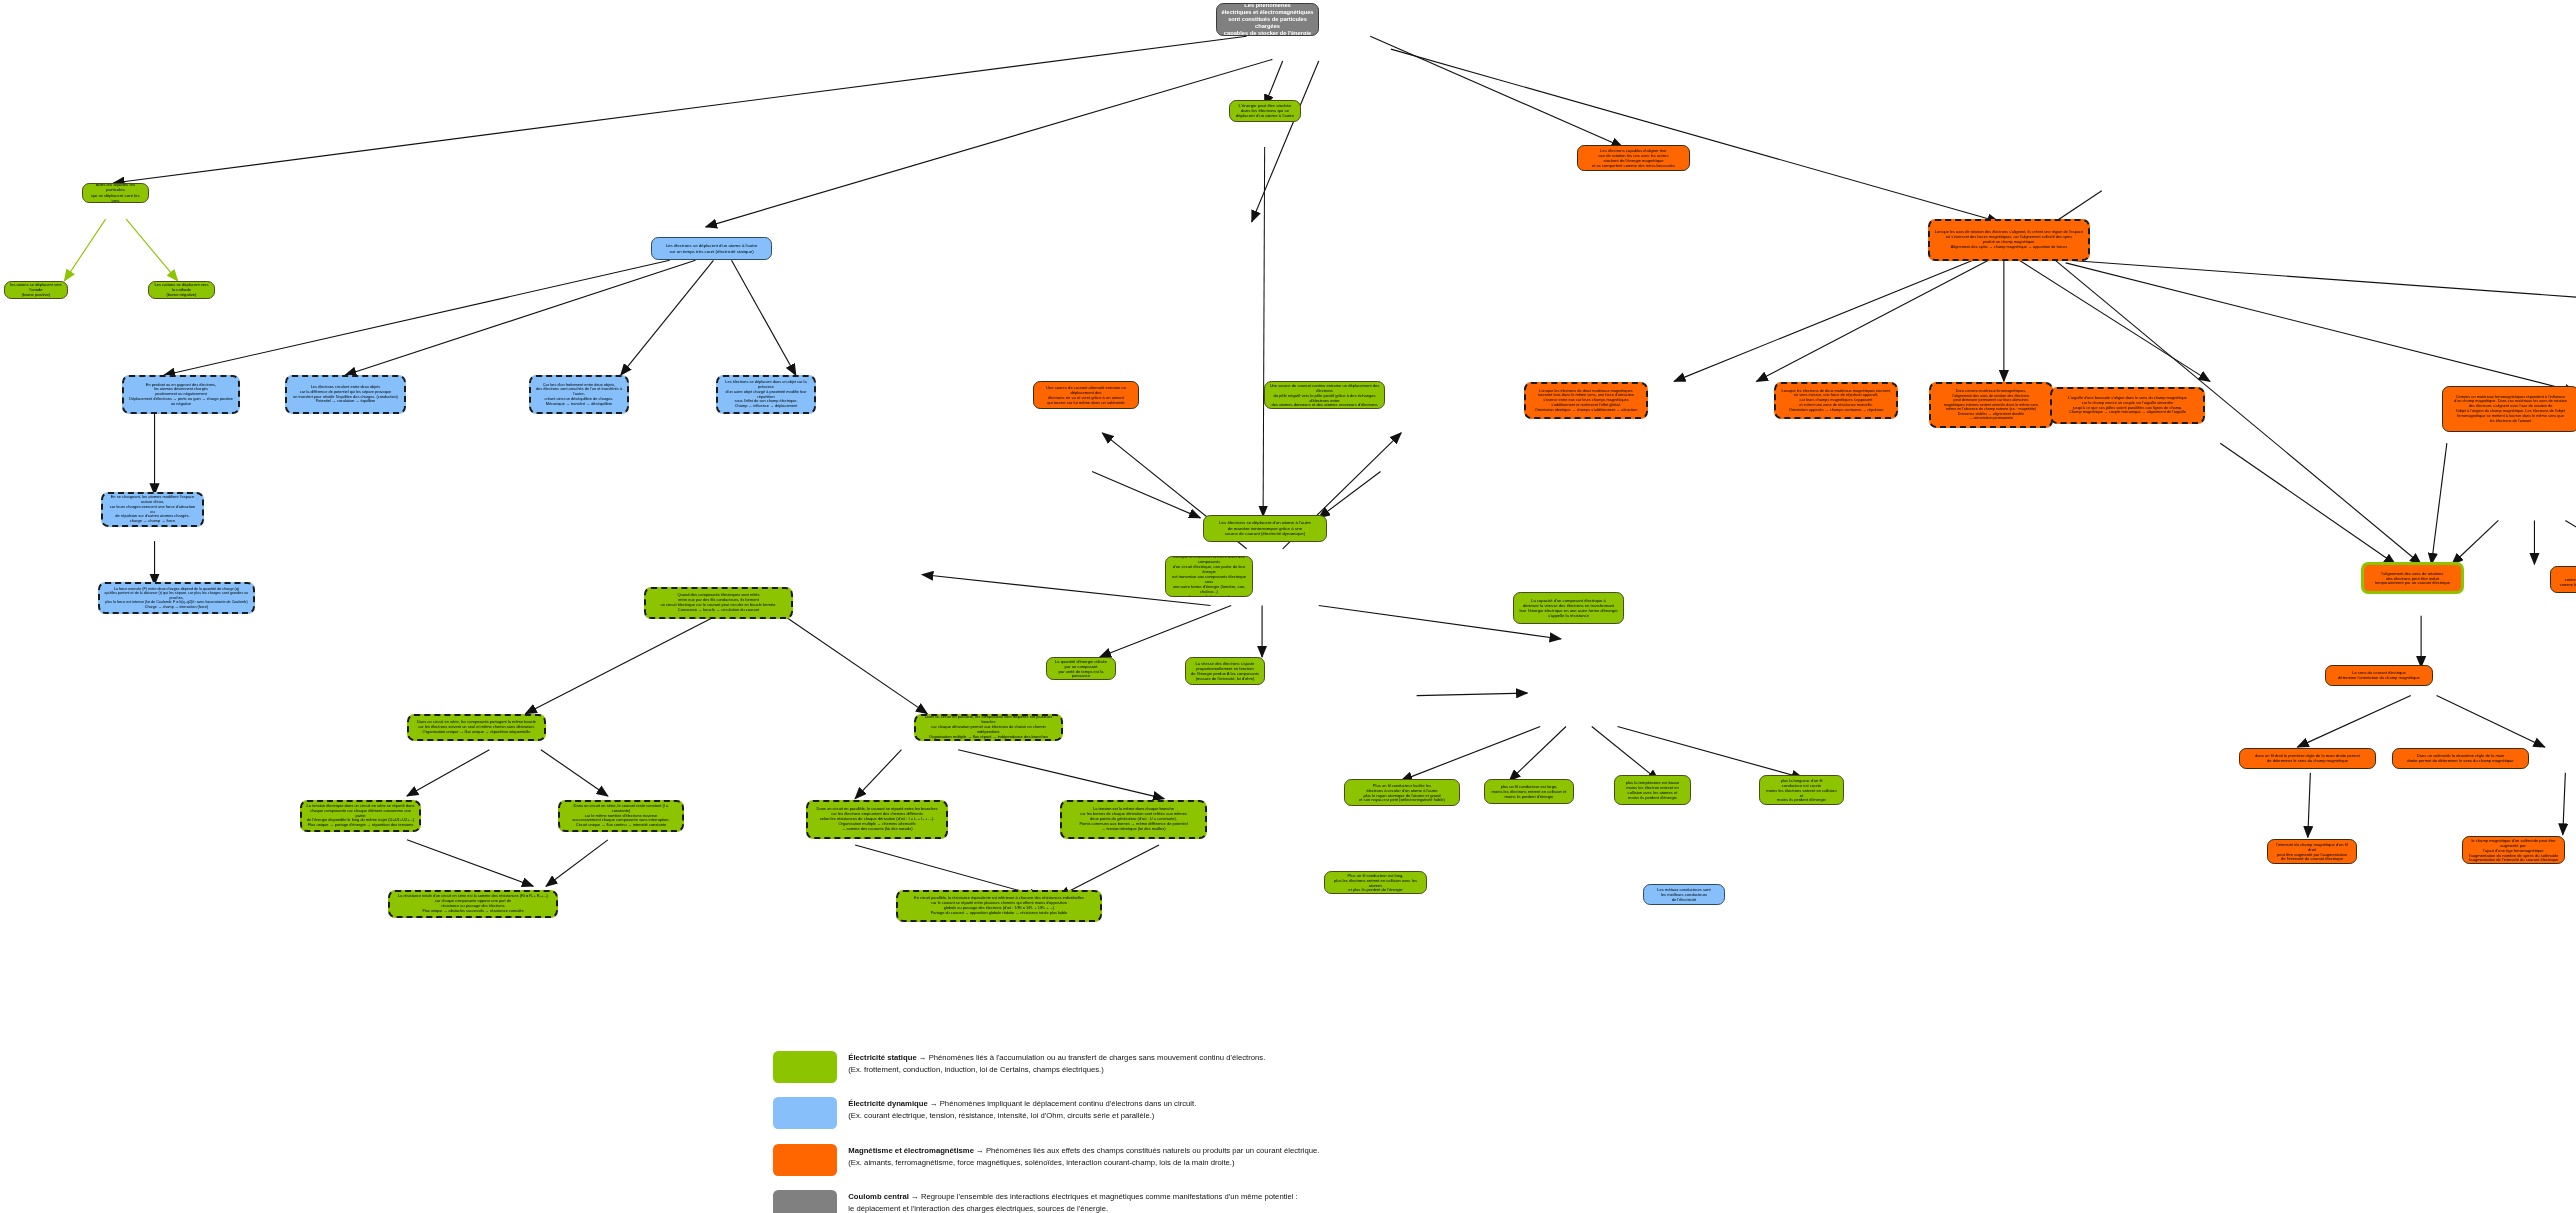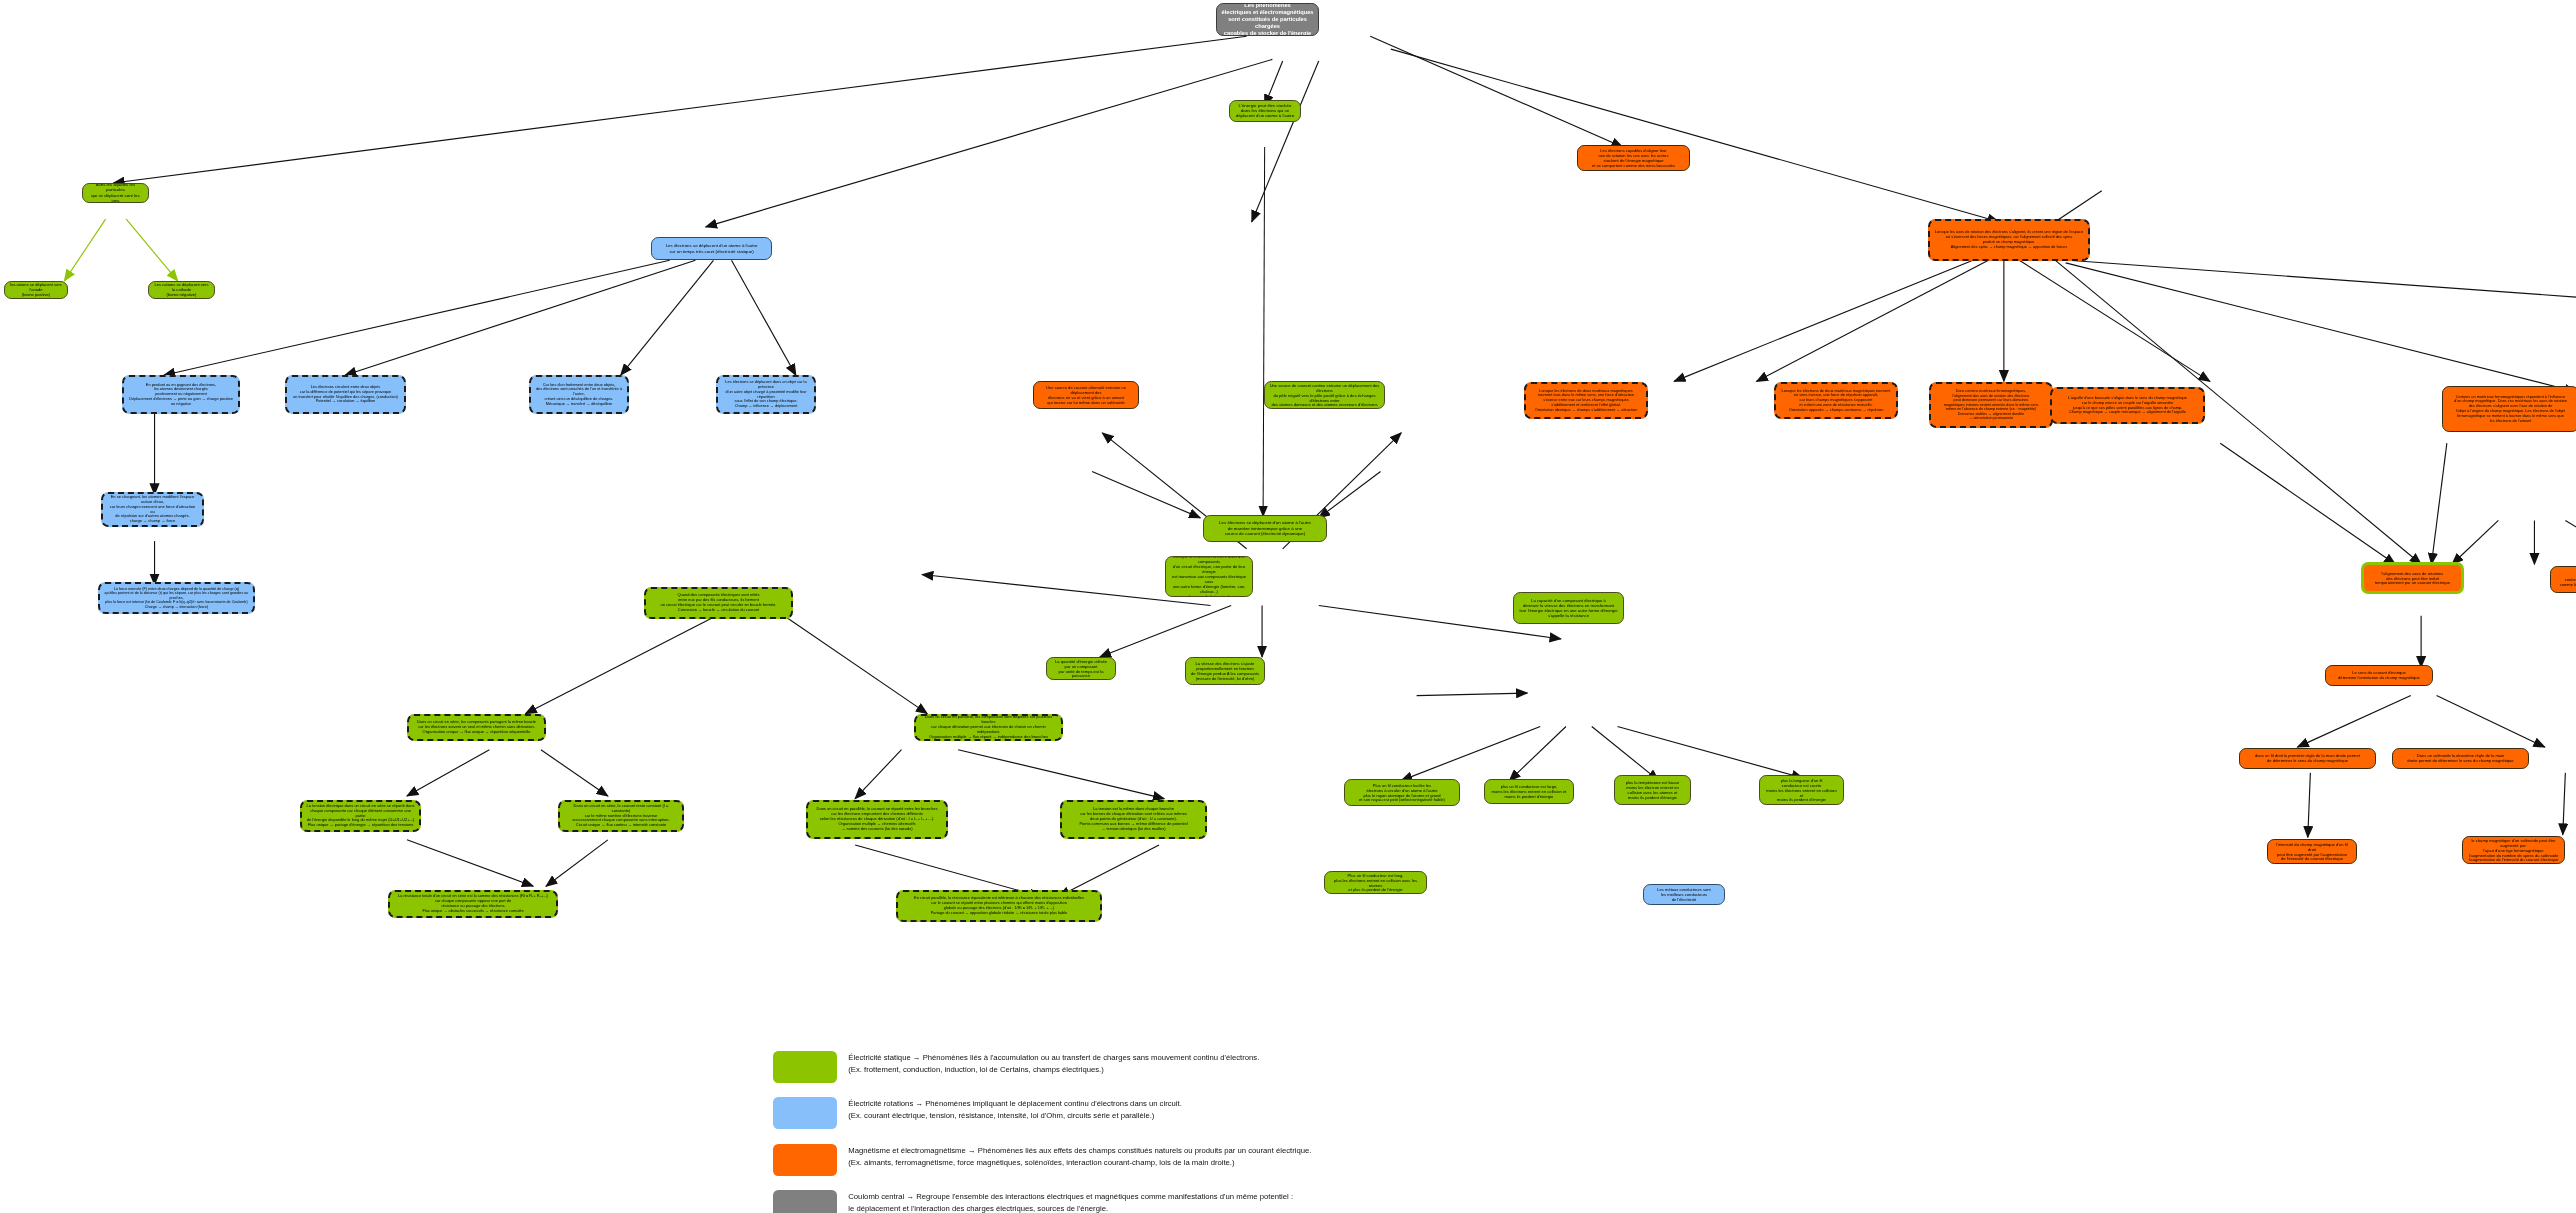--- a/index.html
+++ b/index.html
@@ -24,21 +24,21 @@
   .node .txt{width:100%;white-space:pre-line;}
 
   
   .green  {background:#8CC400;border:1px solid #4a4a20;}
   .blue   {background:#86BFF9;border:1px solid #2d4a66;}
   .orange {background:#FF6600;border:1px solid #3a2a10;}
   .grey   {background:#808080;border:1px solid #3c3c3c;color:#fff;font-weight:bold;}
   .dashed {border-style:dashed;border-width:2.1px;border-color:#1b1b1b;}
   .greenring{border:3.1px solid #8CC400;background:#FF6600;}
 
-  .b{font-weight:normal;margin-top:17px;}
+  .b{font-weight:bold;margin-top:17px;}
 
   
   #legend{position:absolute;left:773px;top:1051px;width:1494px;}
   .leg-row{display:flex;align-items:flex-start;margin-bottom:14.4px;}
   .leg-swatch{width:64px;height:32px;border-radius:5.2px;flex:0 0 64px;margin-right:11.3px;}
   .sw-green{background:#8CC400;}
   .sw-blue{background:#86BFF9;}
   .sw-orange{background:#FF6600;}
   .sw-grey{background:#808080;}
   .leg-text{font-size:7.7px;line-height:1.55;color:#111;padding-top:1px;}
@@ -472,21 +472,21 @@
         <span class="b">Électricité statique</span>
         <span>→</span>
         <span>Phénomènes liés à l'accumulation ou au transfert de charges sans mouvement continu d'électrons.</span><br>
         <span>(Ex. frottement, conduction, induction, loi de Certains, champs électriques.)</span>
       </div>
     </div>
 
     <div class="leg-row">
       <div class="leg-swatch sw-blue"></div>
       <div class="leg-text">
-        <span class="b">Électricité rotations</span>
+        <span class="b">Électricité dynamique</span>
         <span>→</span>
         <span>Phénomènes impliquant le déplacement continu d'électrons dans un circuit.</span><br>
         <span>(Ex. courant électrique, tension, résistance, intensité, loi d'Ohm, circuits série et parallèle.)</span>
       </div>
     </div>
 
     <div class="leg-row">
       <div class="leg-swatch sw-orange"></div>
       <div class="leg-text">
         <span class="b">Magnétisme et électromagnétisme</span>

